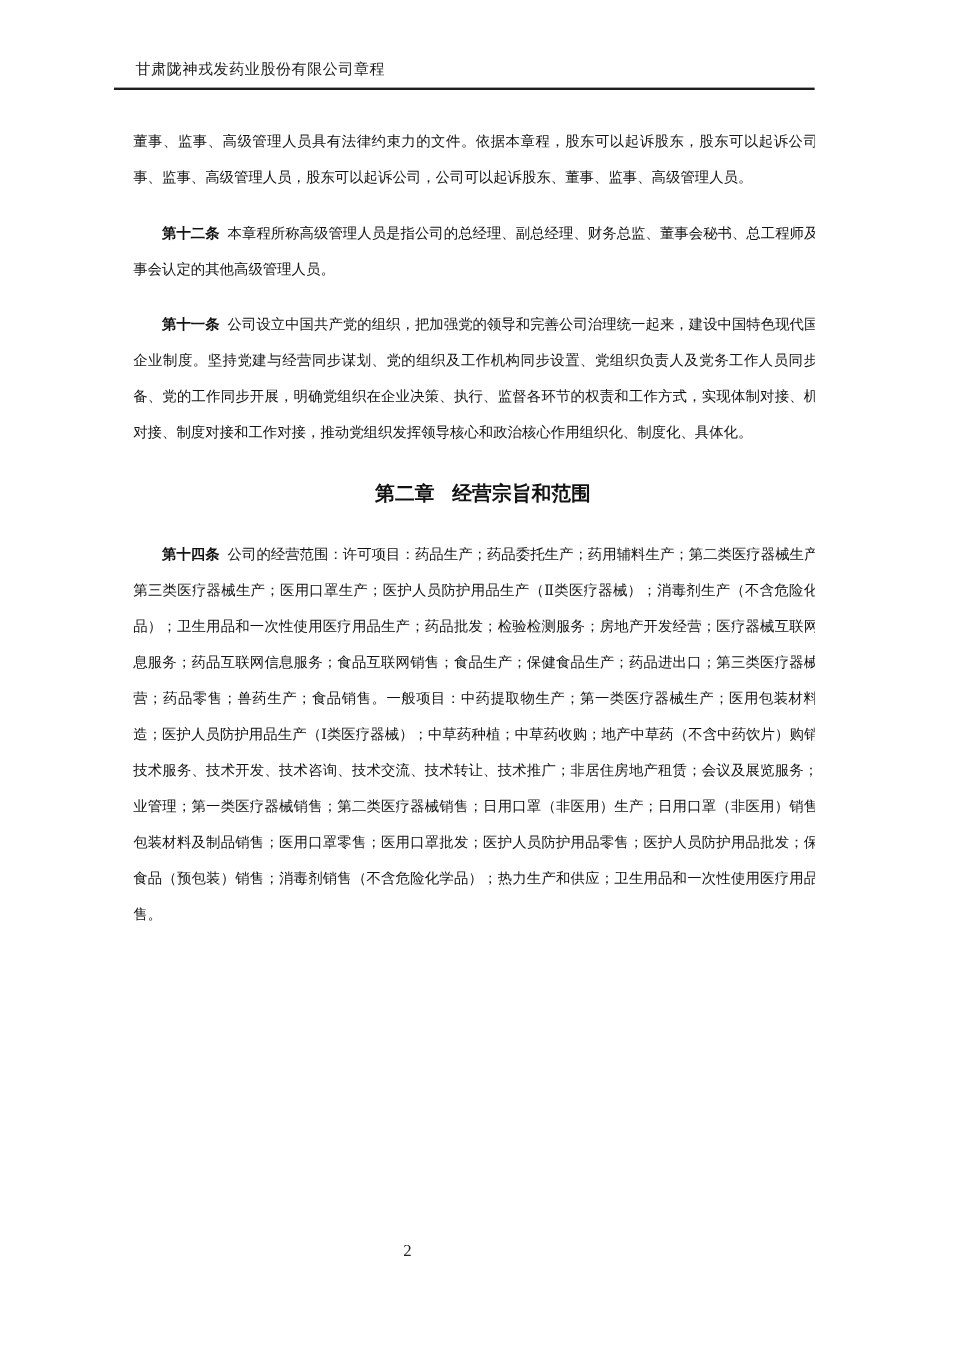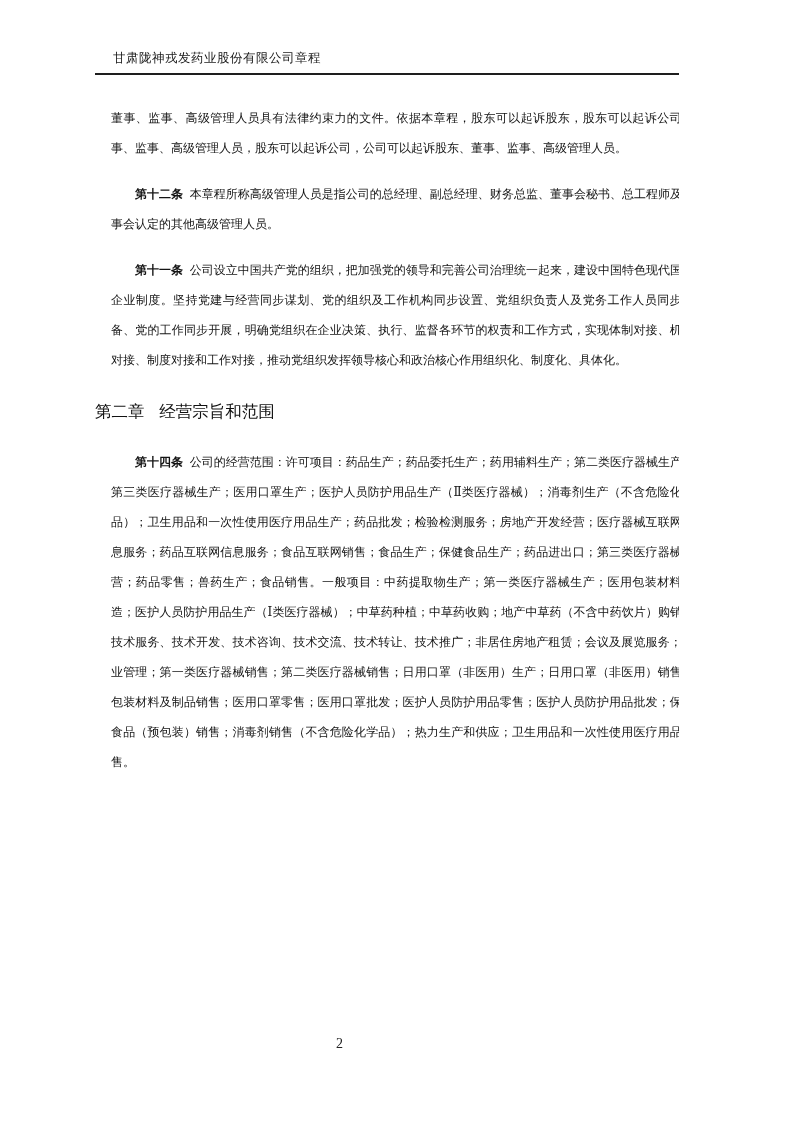--- a/index.html
+++ b/index.html
@@ -34,22 +34,22 @@
     line-height: 30px;
     text-align: justify;
     text-justify: inter-ideograph;
     word-break: break-all;
   }
   p.para.indent { text-indent: 2em; }
   .article-label { font-weight: bold; margin-right: 0.55em; }
   h2.chapter {
     margin: 22px 0 20px 0;
     font-size: 16.5px;
-    font-weight: normal;
-    text-align: left;
+    font-weight: bold;
+    text-align: center;
     line-height: 30px;
     color: #111;
   }
   .chapter-label { margin-right: 0.9em; }
   .page-number {
     position: absolute;
     left: 0; right: 0;
     top: 1036px;
     text-align: center;
     font-size: 14px;

